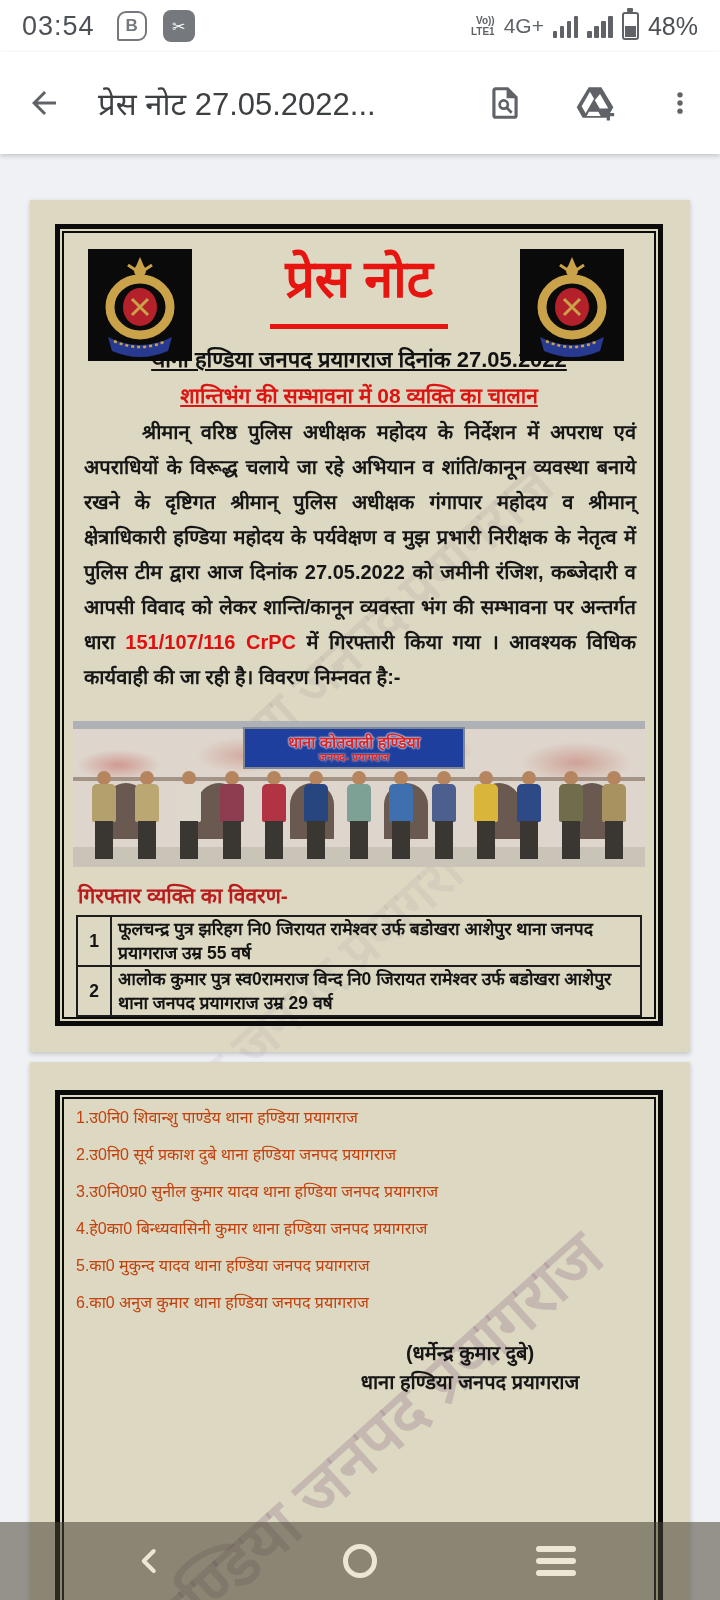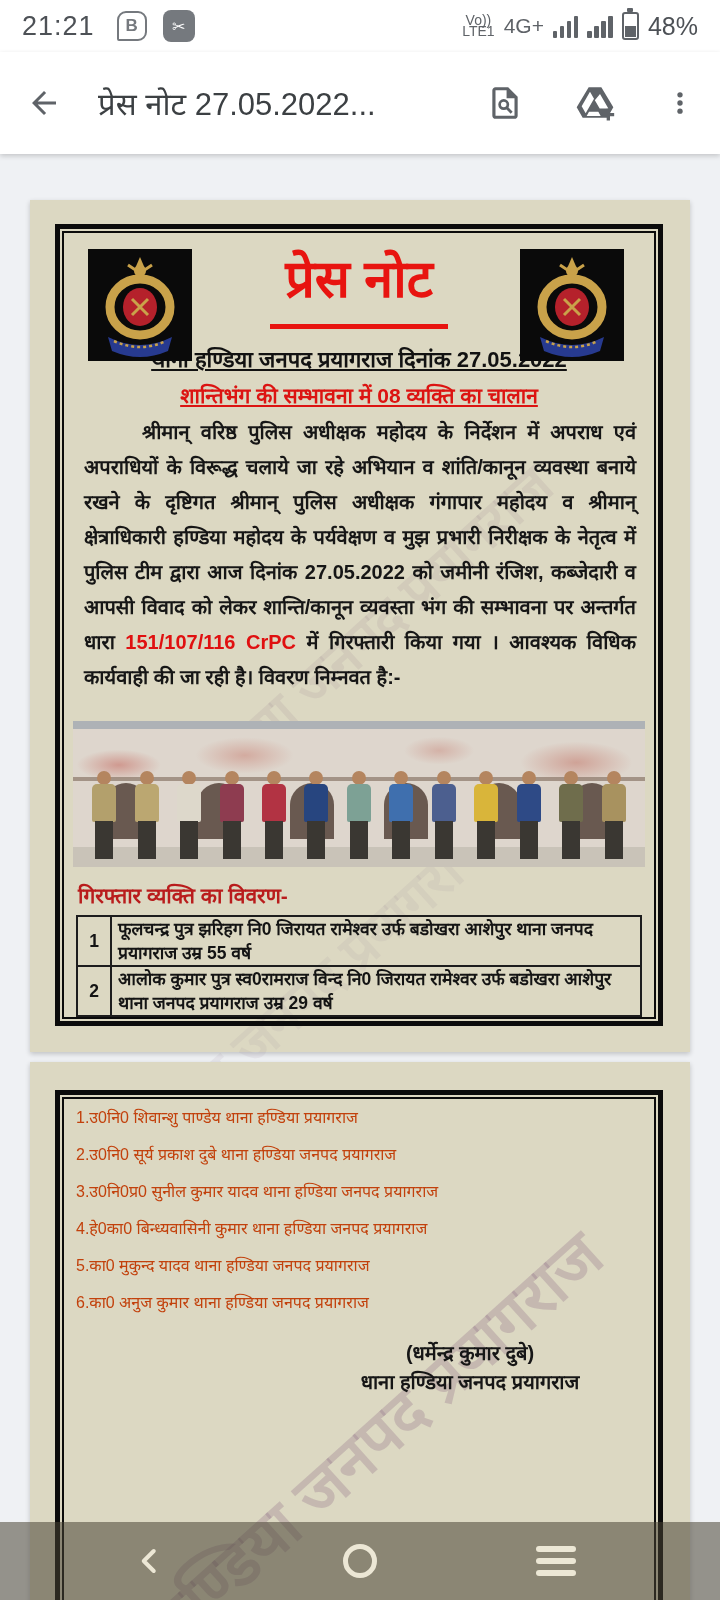--- a/index.html
+++ b/index.html
@@ -18,21 +18,21 @@
   .sb-badge-b {
     margin-left:22px; width:30px; height:30px; border:2.5px solid #75797e;
     border-radius:9px 9px 9px 2px; display:flex; align-items:center; justify-content:center;
     font-size:17px; font-weight:700; color:#75797e;
   }
   .sb-shot {
     margin-left:16px; width:32px; height:32px; background:#75797e; border-radius:8px;
     display:flex; align-items:center; justify-content:center; color:#fff; font-size:16px;
   }
   .sb-right { margin-left:auto; display:flex; align-items:center; gap:9px; }
-  .sb-volte { font-size:14px; line-height:11px; color:#5f6368; font-weight:400; text-align:center; }
+  .sb-volte { font-size:10px; line-height:11px; color:#5f6368; font-weight:700; text-align:right; }
   .sb-net { font-size:21px; color:#5f6368; font-weight:400; }
   .sig { display:flex; align-items:flex-end; gap:2.5px; height:24px; }
   .sig i { display:block; width:4.5px; background:#5f6368; border-radius:1px; }
   .batt { width:17px; height:28px; border:2.5px solid #5f6368; border-radius:3px; position:relative; }
   .batt:before { content:""; position:absolute; top:-6px; left:3.5px; width:6px; height:3.5px; background:#5f6368; border-radius:1px; }
   .batt:after { content:""; position:absolute; left:1px; right:1px; bottom:1px; height:46%; background:#5f6368; }
   .sb-pct { font-size:25px; color:#4d5156; }
   
   .app-bar {
     height:102px; background:#ffffff; display:flex; align-items:center;
@@ -126,21 +126,21 @@
   .nav-home .ring { width:34px; height:34px; border:5px solid #ece7d5; border-radius:50%; }
   .nav-recents .bars { display:flex; flex-direction:column; gap:6px; }
   .nav-recents .bars i { display:block; width:40px; height:6px; background:#ece7d5; border-radius:3px; }
 </style>
 </head>
 <body>
 
 <div class="screen">
 
   <div class="status-bar">
-    <span class="sb-time">21:21</span>
+    <span class="sb-time">03:54</span>
     <span class="sb-badge-b">B</span>
     <span class="sb-shot">✂</span>
     <span class="sb-right">
       <span class="sb-volte">
         <span>Vo))</span><br>
         <span>LTE1</span>
       </span>
       <span class="sb-net">4G+</span>
       <span class="sig">
         <i style="height:7px"></i>
@@ -238,20 +238,24 @@
             <div class="eave"></div>
             <div class="arches">
               <span class="arch"></span>
                 <span class="arch"></span>
                 <span class="arch"></span>
               <span class="arch"></span>
                 <span class="arch"></span>
                 <span class="arch"></span>
             </div>
             <div class="ground"></div>
+            <div class="sign">
+              <span class="l1">थाना कोतवाली हण्डिया</span>
+              <span class="l2">जनपद- प्रयागराज</span>
+            </div>
             <div class="people">
                 <span class="person">
                   <span class="head"></span>
                   <span class="torso" style="background:#b3a06c"></span>
                   <span class="legs"></span>
                 </span>
                 <span class="person">
                   <span class="head"></span>
                   <span class="torso" style="background:#bba771"></span>
                   <span class="legs"></span>

